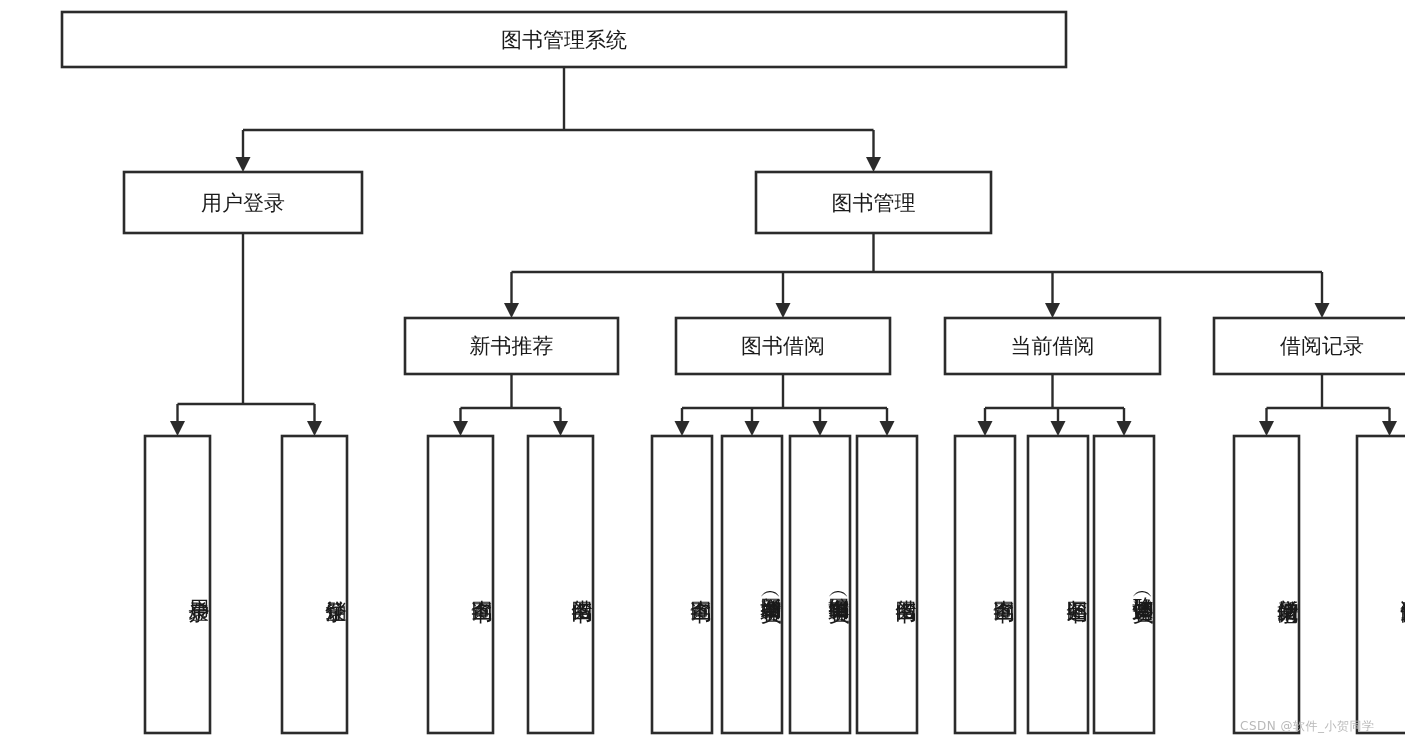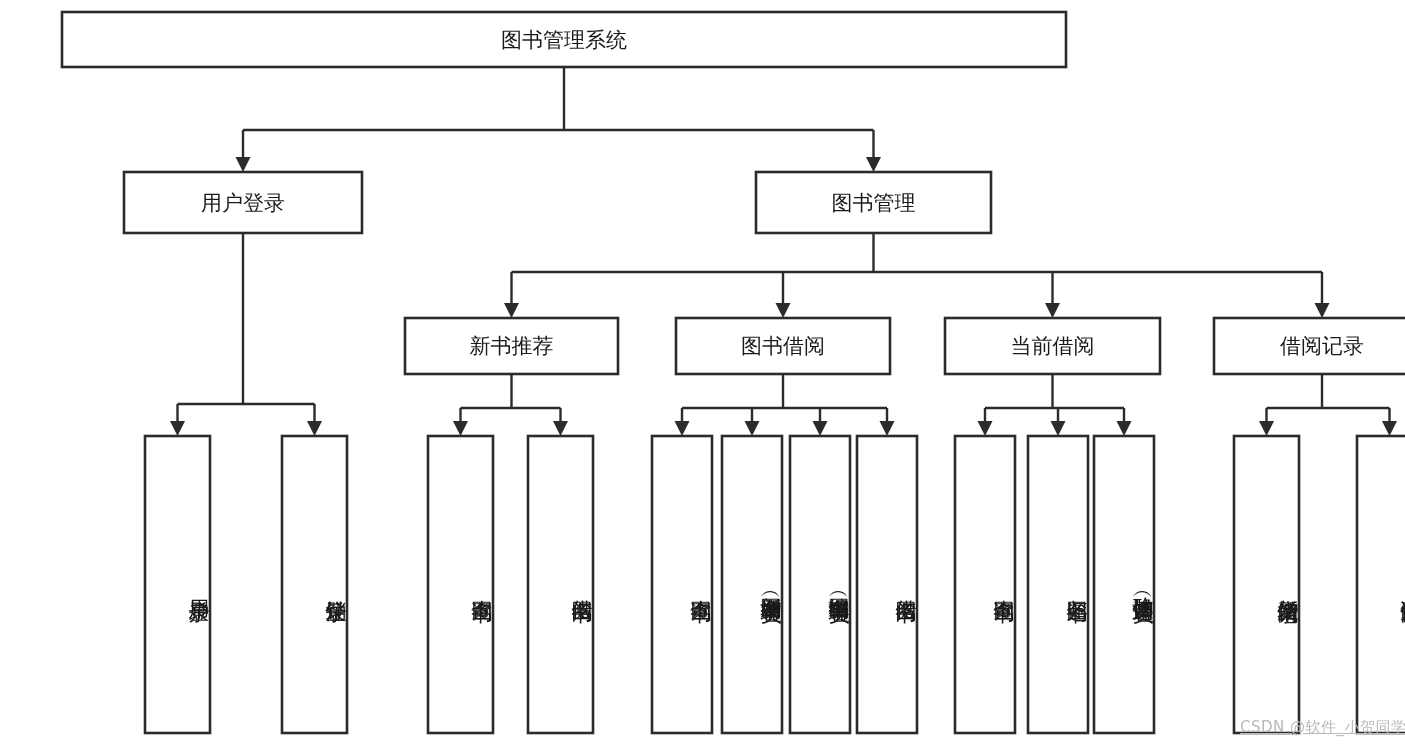--- a/index.html
+++ b/index.html
@@ -59,25 +59,24 @@
     letter-spacing: 1px;
     white-space: nowrap;
     display: flex;
     align-items: flex-start;
     justify-content: center;
     pointer-events: none;
   }
   .watermark {
     position: absolute;
     font-family: "DejaVu Sans", "Liberation Sans", sans-serif;
-    font-size: 15px;
+    font-size: 12px;
     color: #b9b9b9;
     white-space: nowrap;
     letter-spacing: 0.5px;
-    text-decoration: underline;
   }
 </style>
 </head>
 <body>
 
 <div id="diagram-root">
 
   <svg id="tree-svg" viewBox="0 0 1405 747">
     <g id="connectors-layer">
         <line x1="520" y1="67" x2="520" y2="130" class="connector"></line>

